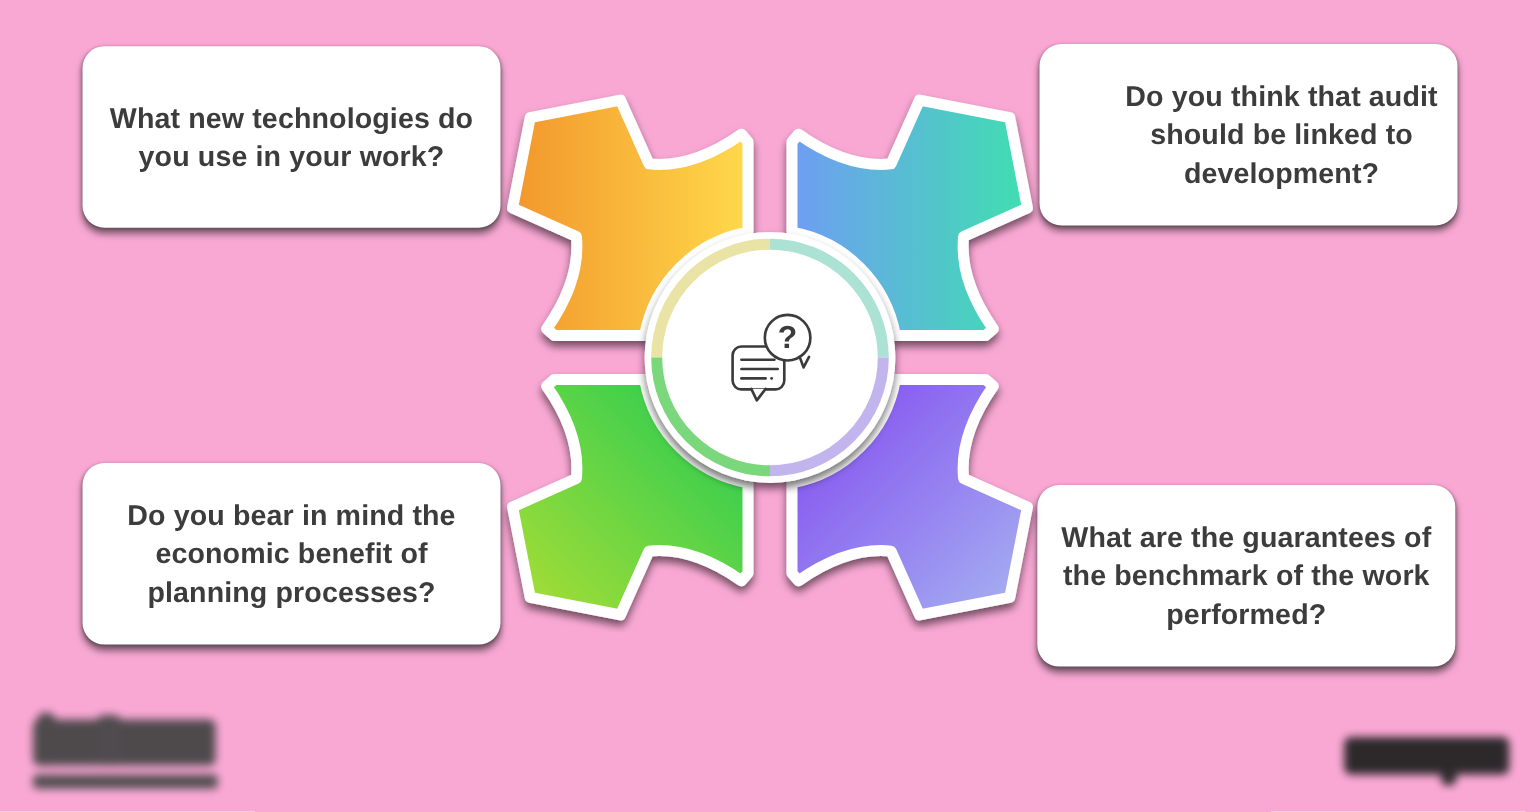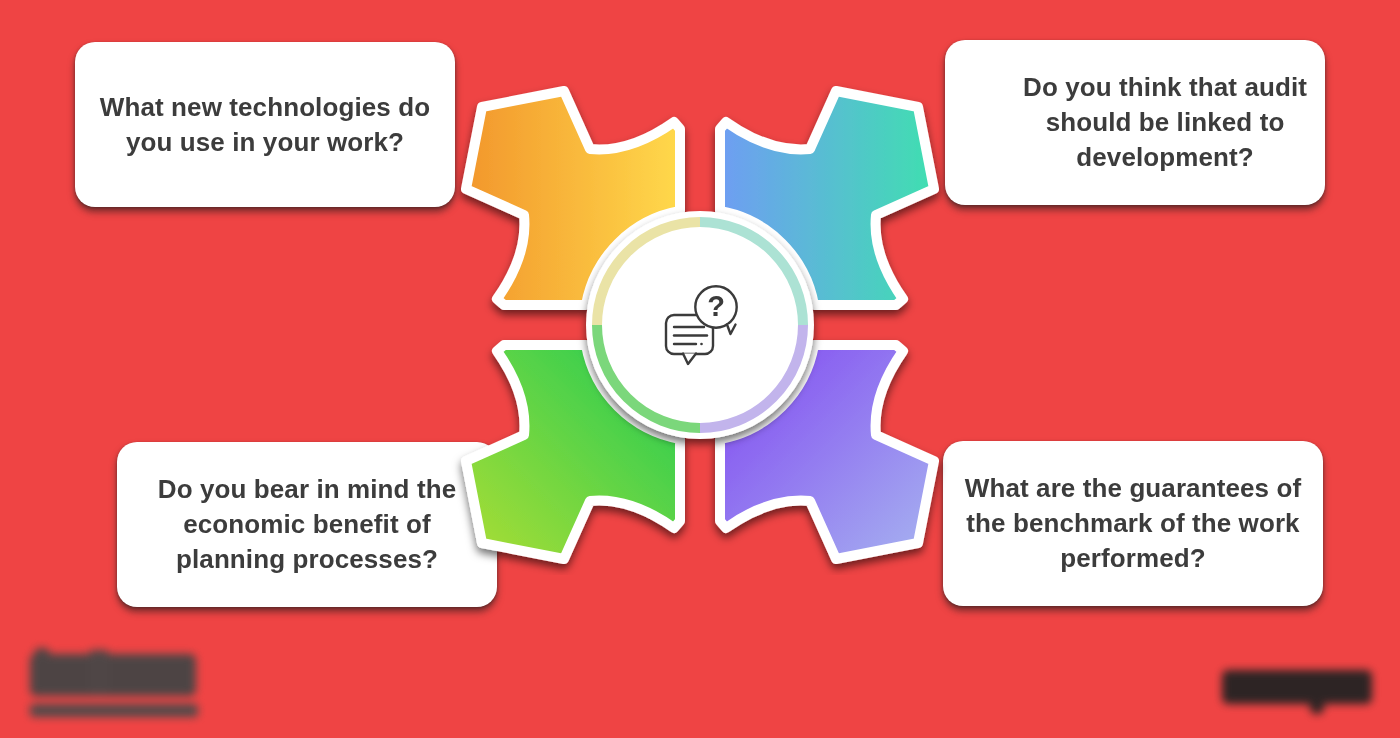--- a/index.html
+++ b/index.html
@@ -1,32 +1,32 @@
 <!DOCTYPE html>
 <html><head>
 <meta charset="utf-8">
 <style>
   html,body{margin:0;padding:0;background:#ffffff;}
   .canvas{
-    position:relative;width:1400px;height:738px;background:#ef4444;overflow:hidden;
+    position:relative;width:1400px;height:738px;background:#f9a8d4;overflow:hidden;
     font-family:"Liberation Sans","DejaVu Sans",sans-serif;
   }
   .qcard{
     position:absolute;width:380px;height:165px;background:#ffffff;border-radius:20px;
     box-shadow:0 5px 7px rgba(25,25,25,.55), 0 1px 3px rgba(25,25,25,.35);
     display:flex;align-items:center;justify-content:center;text-align:center;
     box-sizing:border-box;padding:12px 18px;
   }
   .qcard .qtext{
     font-size:26px;line-height:35px;font-weight:600;color:#3C3C3C;
     white-space:pre-line;letter-spacing:0.1px;
   }
   .card-tl{left:75px;top:42px;}
   .card-tr{left:945px;top:40px;justify-content:flex-end;}
-  .card-bl{left:75px;top:442px;margin-left:42px;}
+  .card-bl{left:75px;top:421px;}
   .card-br{left:943px;top:441px;}
   .diagram-svg{position:absolute;left:450px;top:75px;width:500px;height:500px;}
   .watermark{position:absolute;filter:blur(4px);opacity:.95;}
   .wm-left{left:30px;top:648px;width:176px;height:72px;}
   .wm-right{left:1222px;top:668px;width:156px;height:50px;}
   .wm-bar{position:absolute;border-radius:6px;}
   .wm-left .b1{left:0;top:6px;width:166px;height:42px;background:#454545;}
   .wm-left .b2{left:4px;top:0;width:16px;height:48px;background:#454545;}
   .wm-left .b3{left:58px;top:2px;width:22px;height:46px;background:#474747;}
   .wm-left .b4{left:0;top:56px;width:168px;height:13px;background:#4a4a4a;border-radius:4px;}

